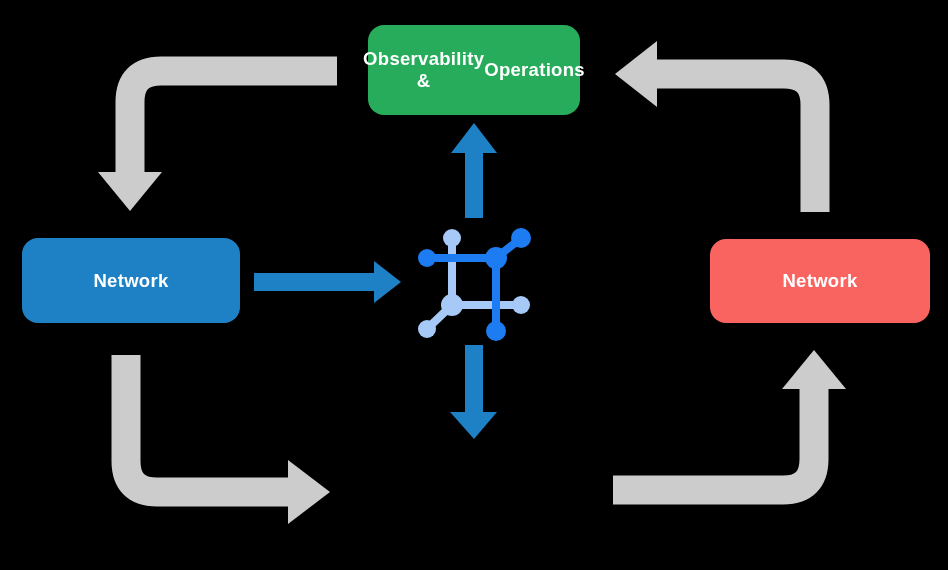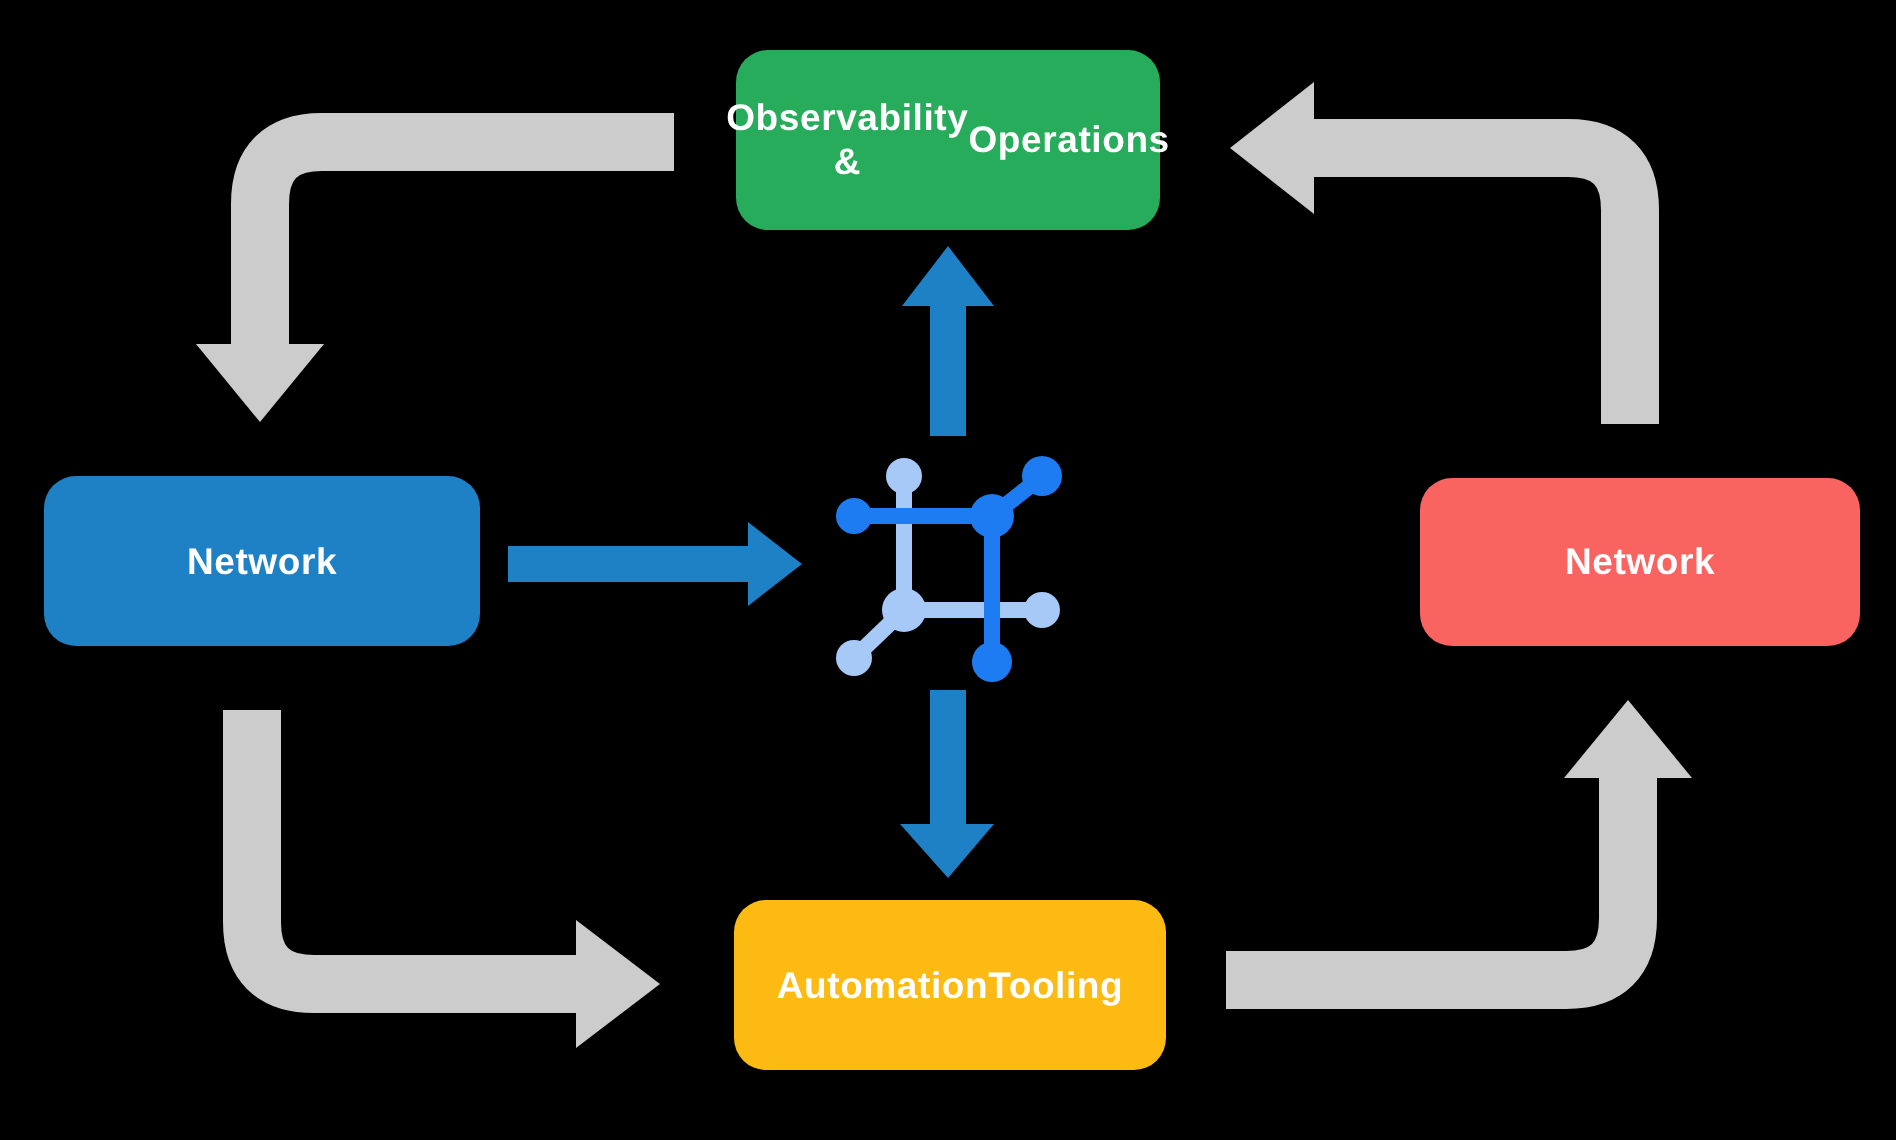--- a/index.html
+++ b/index.html
@@ -112,18 +112,14 @@
   </div>
 
   <div class="node node-operations" style="background-color: rgb(30, 129, 197);">
     <span>Network</span>
   </div>
 
   <div class="node node-infrastructure" style="background-color: rgb(249, 100, 97);">
     <span>Network</span>
   </div>
 
-  <div class="node node-automation" style="background-color: rgb(252, 186, 18);">
-    <span>Automation</span>
-    <span>Tooling</span>
-  </div>
 
 </div>
 
 </body></html>

